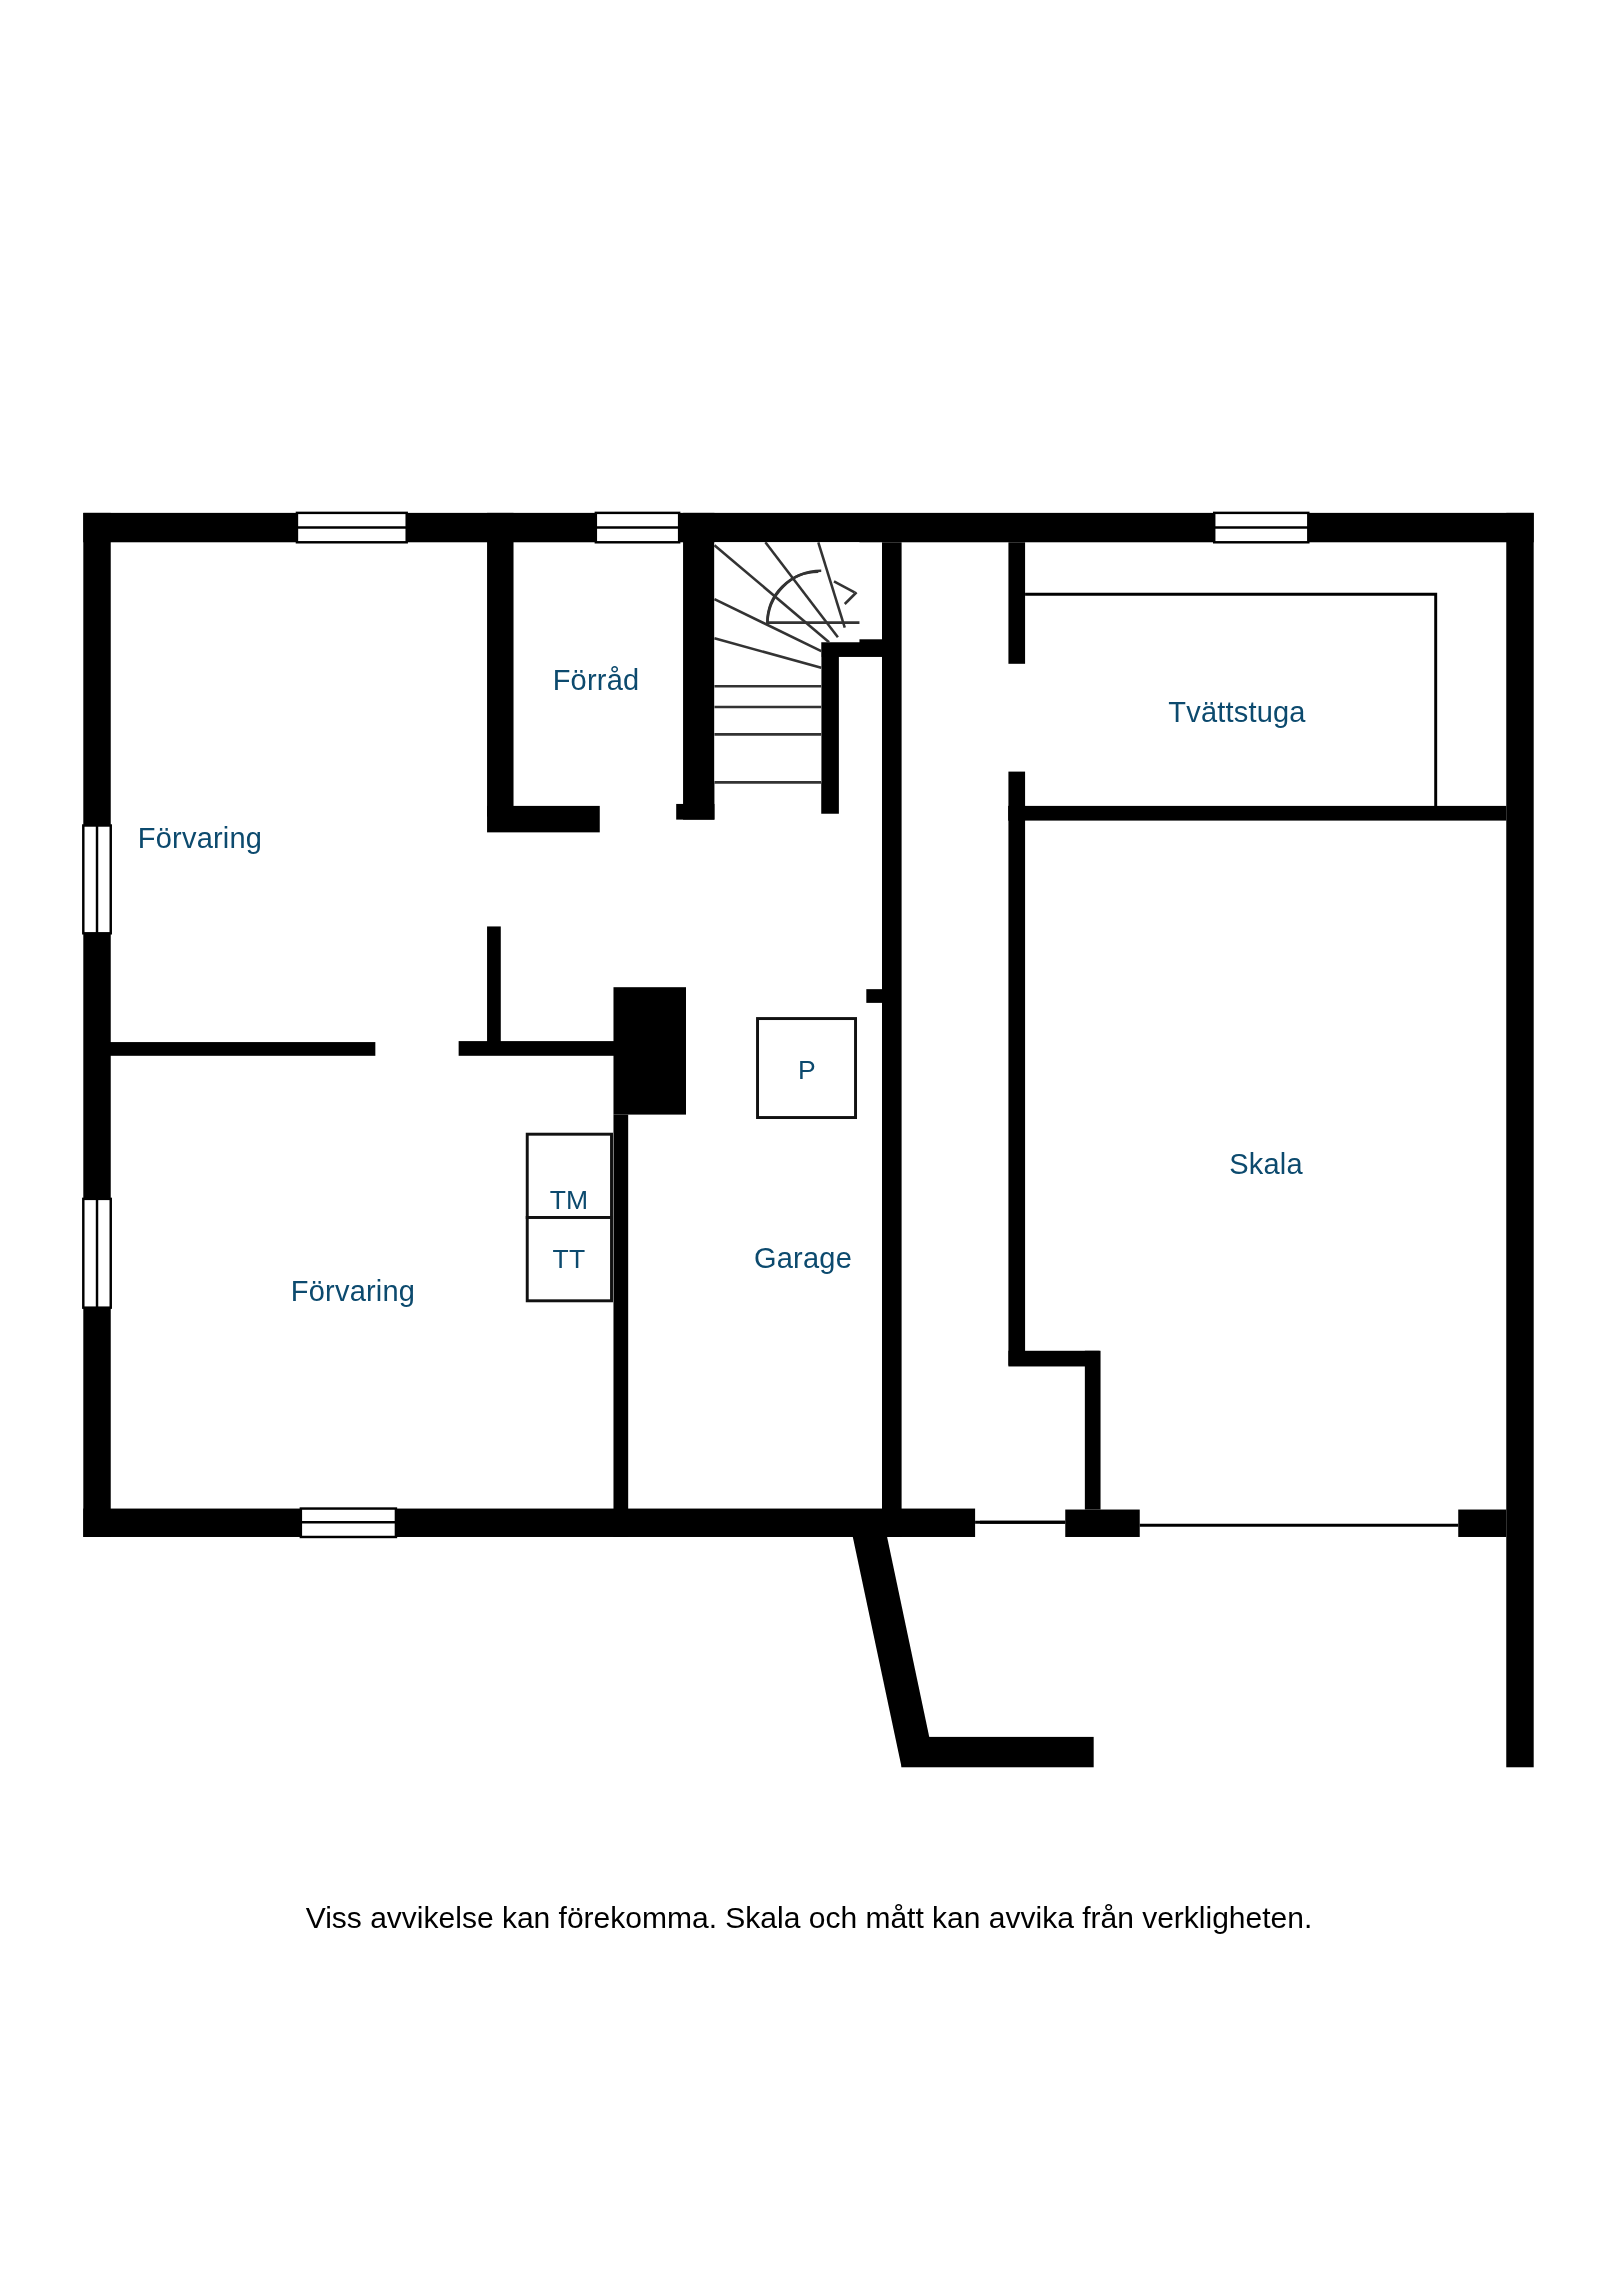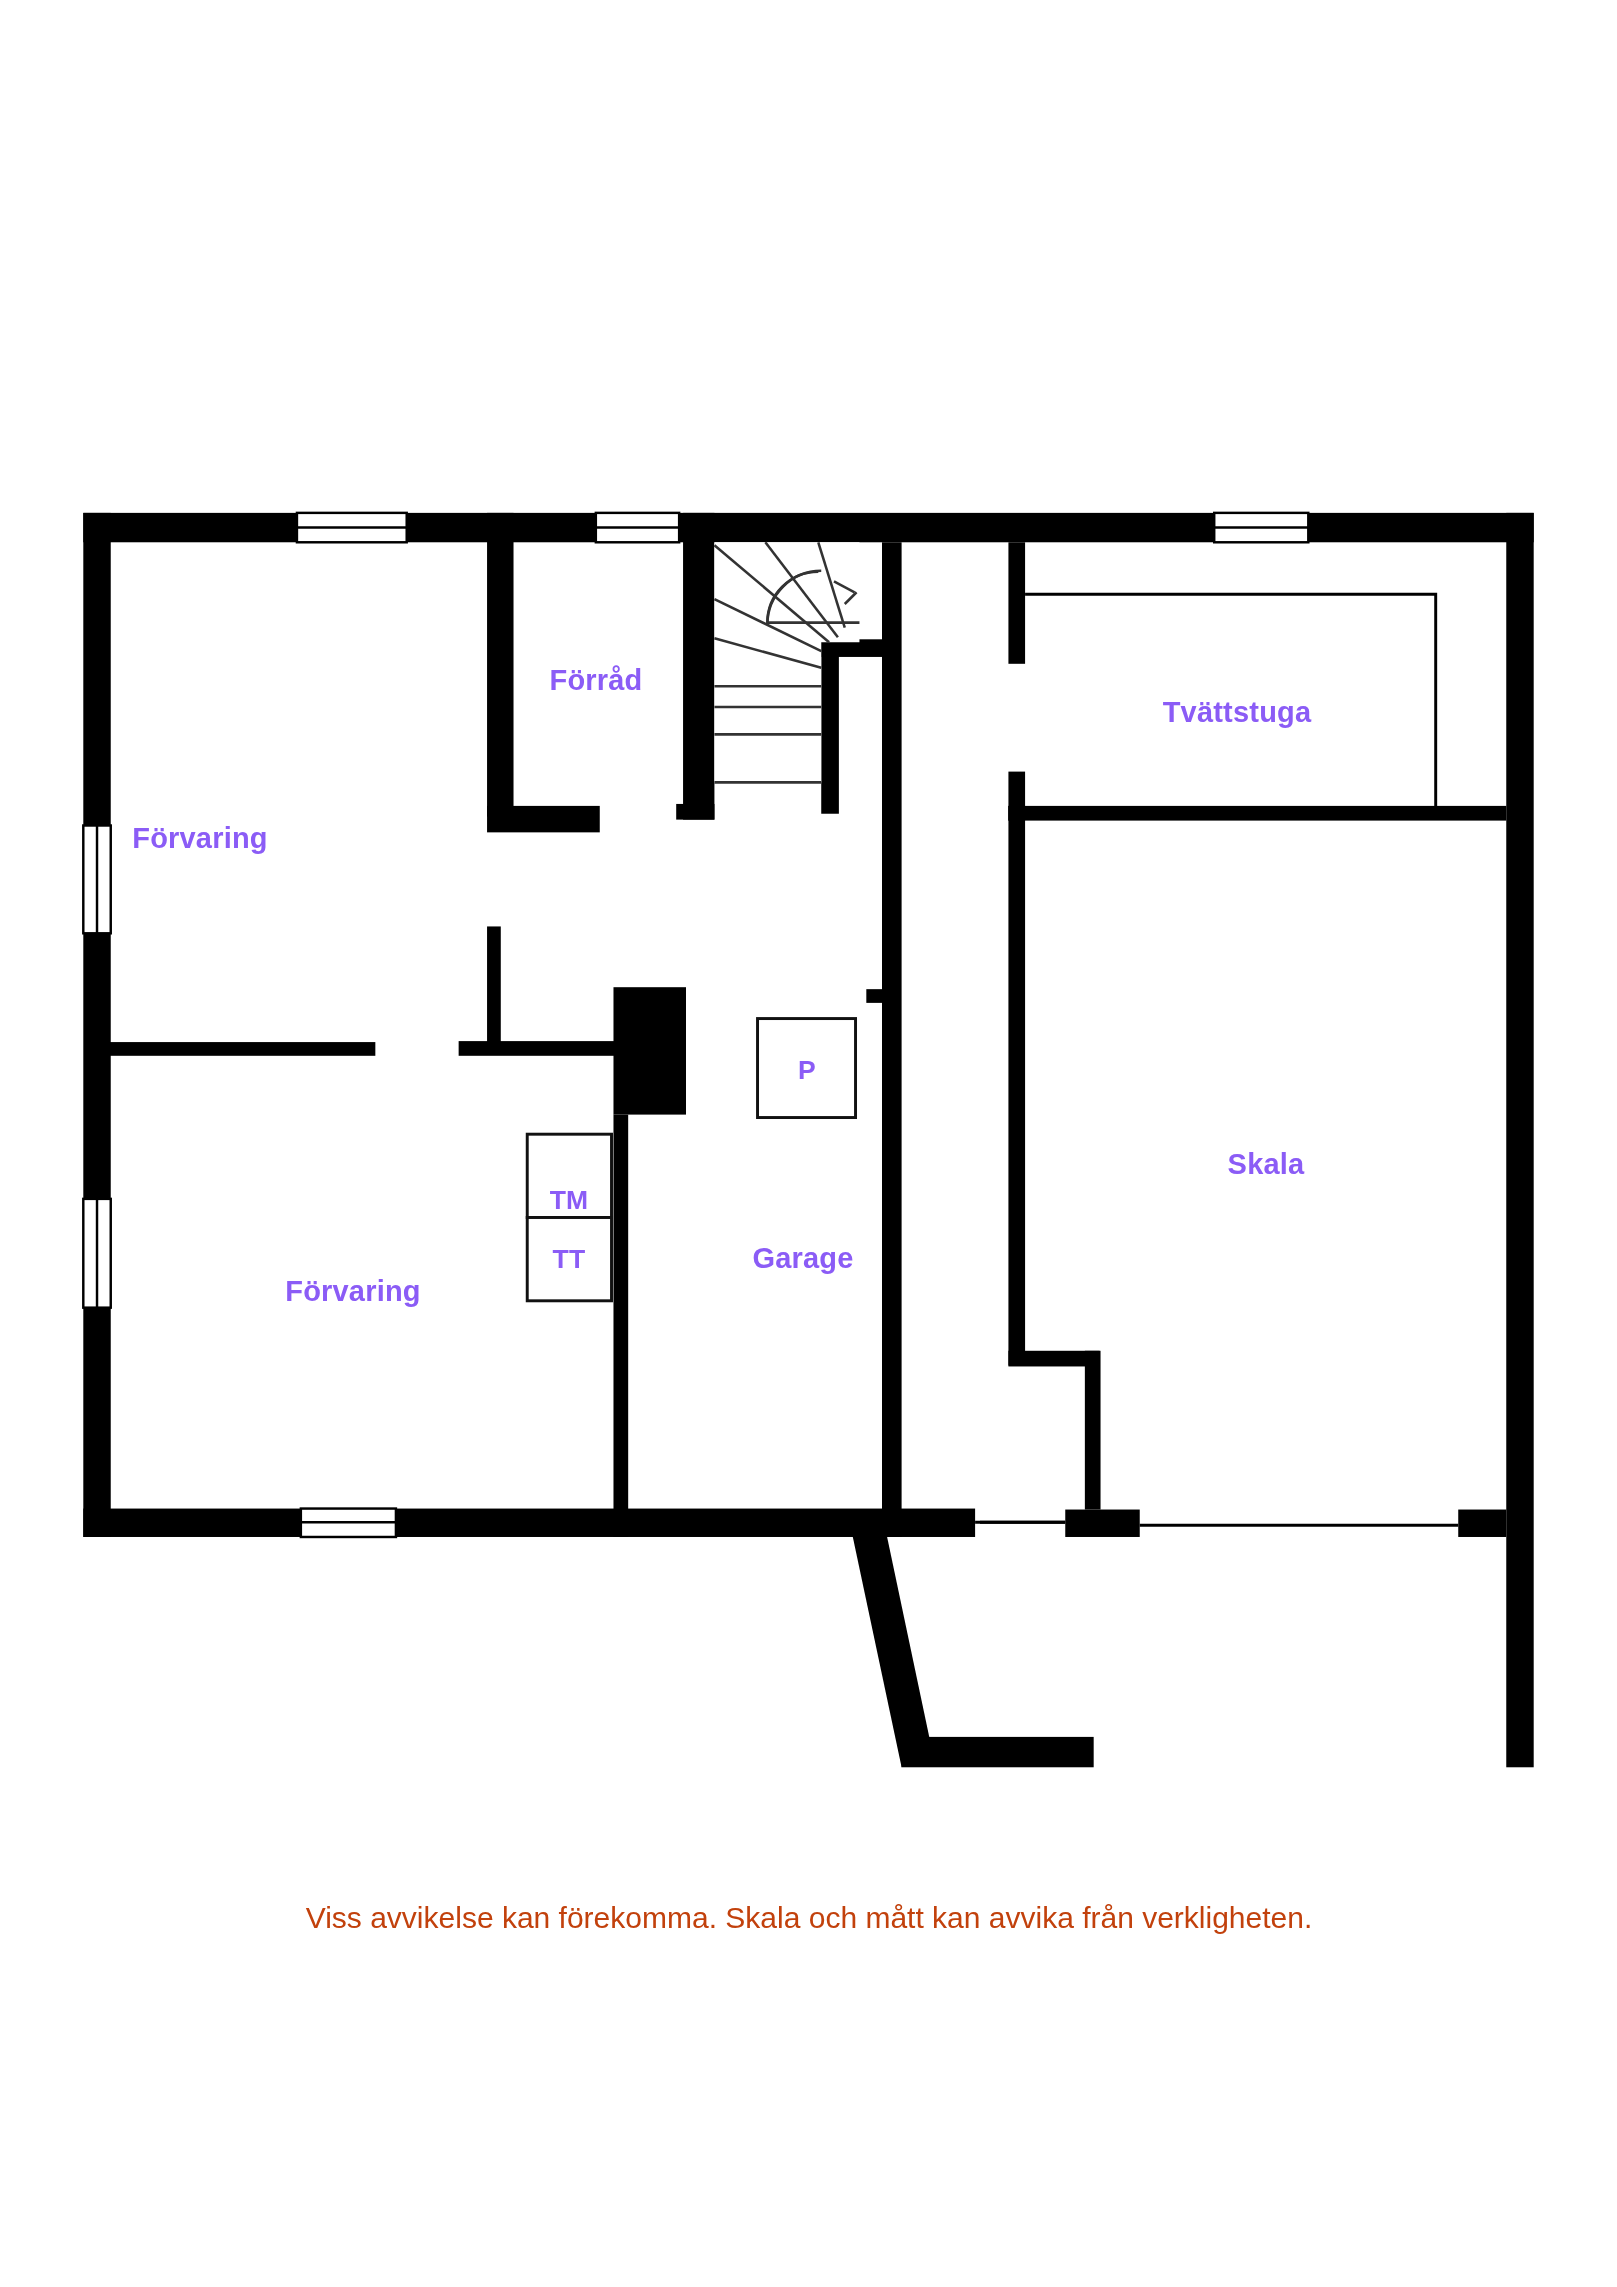--- a/index.html
+++ b/index.html
@@ -16,36 +16,36 @@
   }
   #plan {
     position: absolute;
     left: 0;
     top: 0;
     width: 1617px;
     height: 2288px;
   }
   .label {
     position: absolute;
-    color: #8b5cf6;
+    color: #0c4a6e;
     font-family: "Liberation Sans", sans-serif;
-    font-weight: 700;
+    font-weight: 400;
     white-space: nowrap;
     transform: translate(-50%, -50%);
     letter-spacing: 0.2px;
   }
   .room-label { font-size: 29px; }
   .box-label  { font-size: 26.5px; }
   .caption {
     position: absolute;
     left: 809px;
     top: 1918px;
     transform: translate(-50%, -50%);
     font-size: 30px;
-    color: #c2410c;
+    color: #000000;
     white-space: nowrap;
     font-family: "Liberation Sans", sans-serif;
   }
 </style>
 </head>
 <body>
 
 <svg id="plan" viewBox="0 0 1650 2334" xmlns="http://www.w3.org/2000/svg">
 
   <g fill="#000000">

